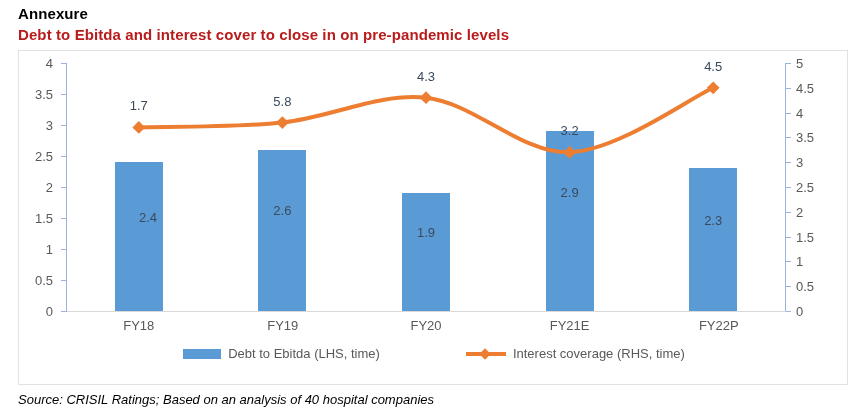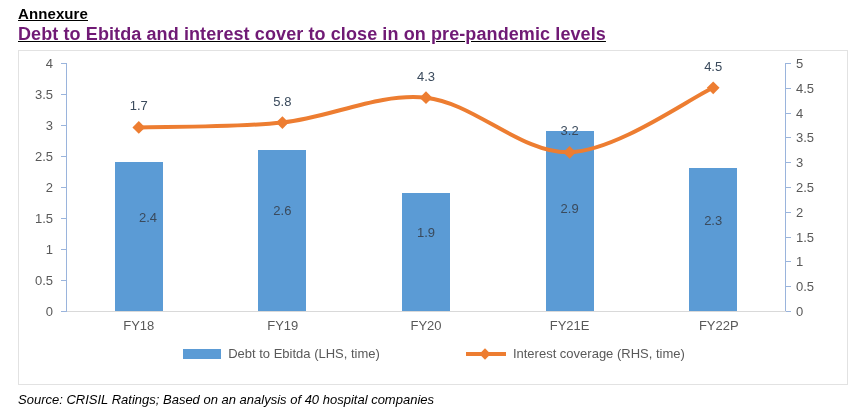--- a/index.html
+++ b/index.html
@@ -16,34 +16,33 @@
     position: relative;
     overflow: hidden;
   }
 
   
   #heading-block {
     position: absolute;
     left: 18px;
     top: 4px;
     width: 820px;
-    text-decoration: underline;
   }
   #annexure-title {
     font-size: 15px;
     font-weight: bold;
     line-height: 20px;
     color: #000000;
     letter-spacing: 0.1px;
   }
   #chart-subtitle {
-    font-size: 18px;
+    font-size: 15px;
     font-weight: bold;
     line-height: 21px;
-    color: #701a75;
+    color: #b91c1c;
     letter-spacing: 0.1px;
   }
 
   
   #chart-frame {
     position: absolute;
     left: 18px;
     top: 50px;
     width: 830px;
     height: 335px;
@@ -300,21 +299,21 @@
         <rect x="67.3" y="59.980000000000004" width="9" height="9" fill="#ED7D31" transform="rotate(45 71.8 64.48)"></rect>
         <rect x="210.89999999999998" y="55.019999999999996" width="9" height="9" fill="#ED7D31" transform="rotate(45 215.39999999999998 59.519999999999996)"></rect>
         <rect x="354.5" y="30.220000000000006" width="9" height="9" fill="#ED7D31" transform="rotate(45 359 34.720000000000006)"></rect>
         <rect x="498.09999999999997" y="84.78" width="9" height="9" fill="#ED7D31" transform="rotate(45 502.59999999999997 89.28)"></rect>
         <rect x="641.6999999999999" y="20.299999999999994" width="9" height="9" fill="#ED7D31" transform="rotate(45 646.1999999999999 24.799999999999994)"></rect>
       </svg>
     <div id="bar-labels-group">
         <div class="bar-value" style="left: 57px; top: 147.6px;">2.4</div>
         <div class="bar-value" style="left: 191.4px; top: 141.4px;">2.6</div>
         <div class="bar-value" style="left: 335px; top: 163.1px;">1.9</div>
-        <div class="bar-value" style="left: 478.6px; top: 139px;">2.9</div>
+        <div class="bar-value" style="left: 478.6px; top: 123px;">2.9</div>
         <div class="bar-value" style="left: 622.2px; top: 150.7px;">2.3</div>
       </div>
     <div id="line-labels-group">
         <div class="line-value" style="left: 41.8px; top: 36.48px;">1.7</div>
         <div class="line-value" style="left: 185.4px; top: 31.52px;">5.8</div>
         <div class="line-value" style="left: 329px; top: 6.72px;">4.3</div>
         <div class="line-value" style="left: 472.6px; top: 61.28px;">3.2</div>
         <div class="line-value" style="left: 616.2px; top: -3.2px;">4.5</div>
       </div>
   </div>

